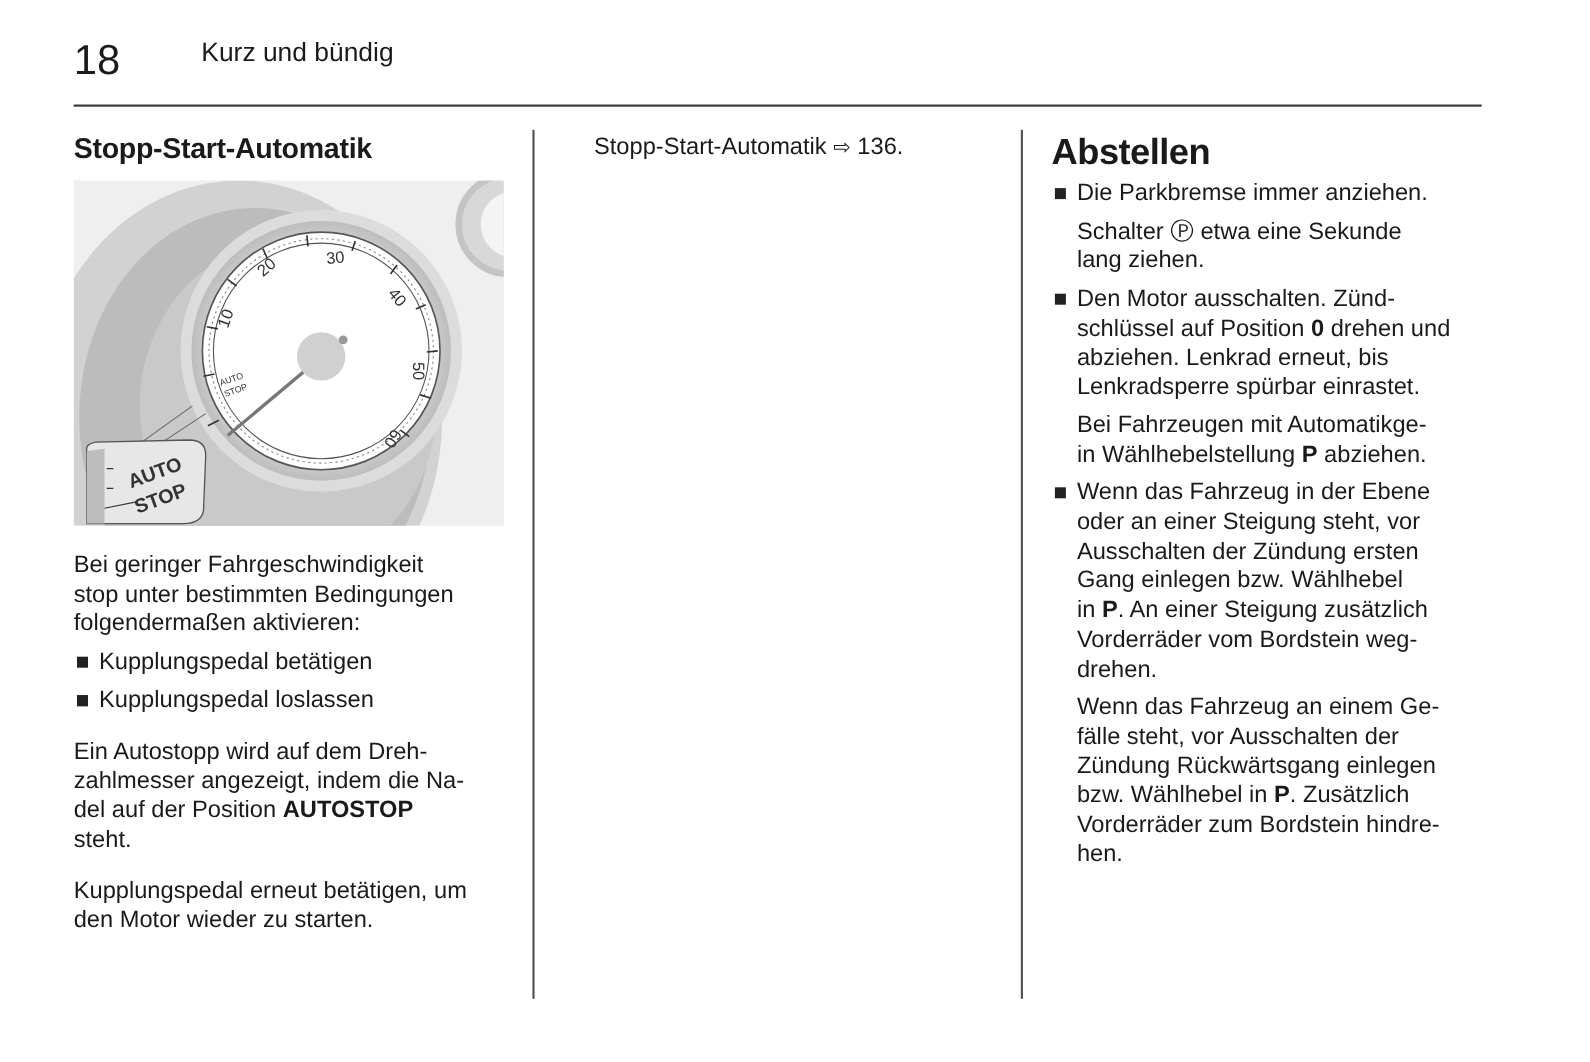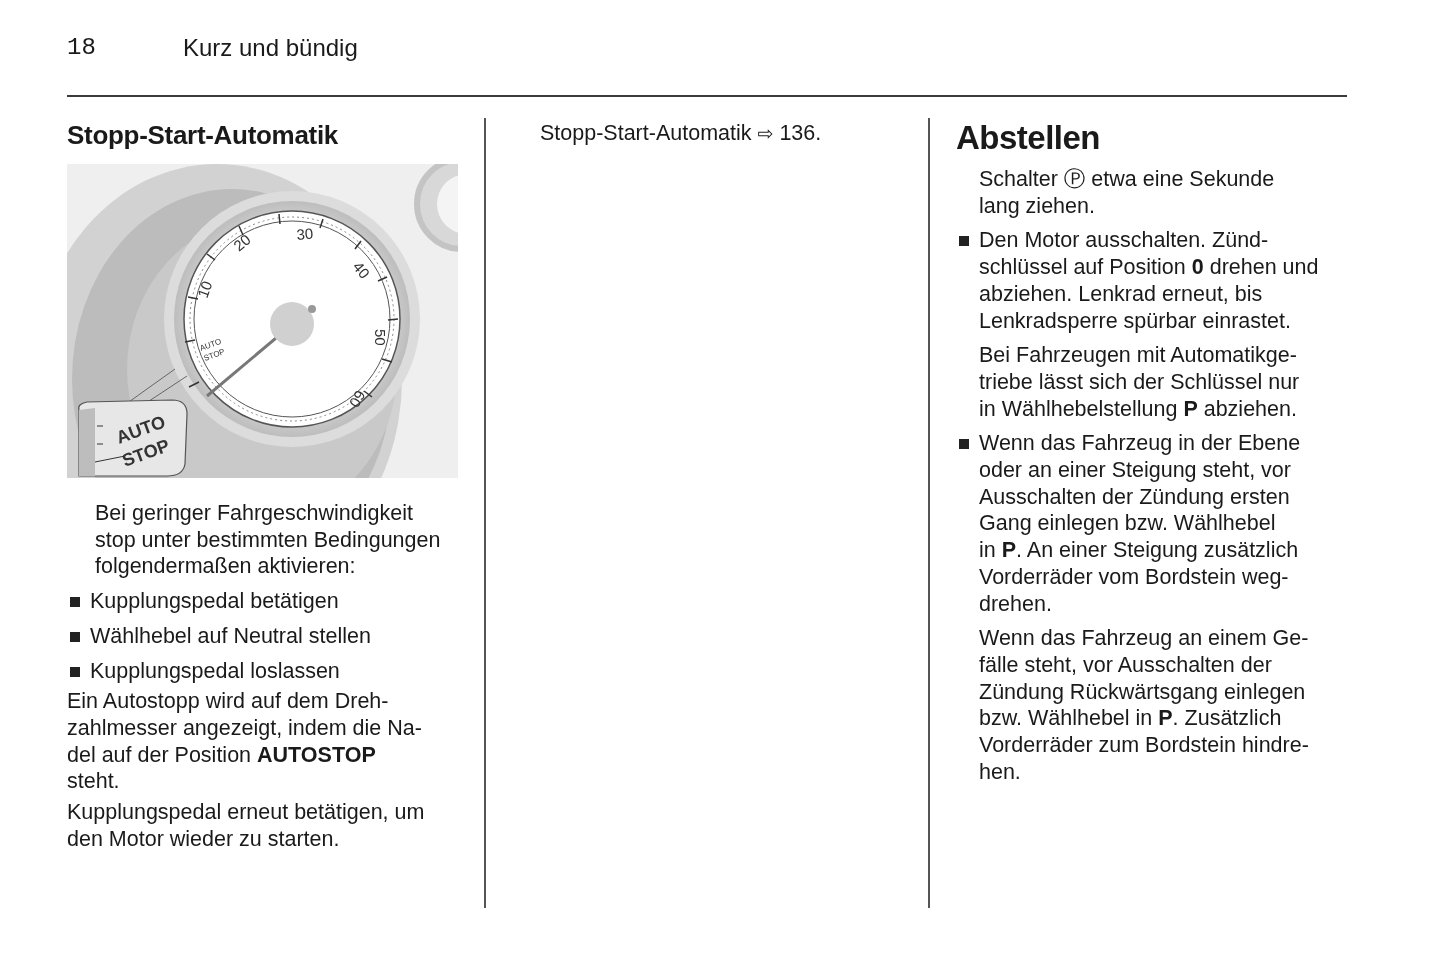--- a/index.html
+++ b/index.html
@@ -1,29 +1,29 @@
 <!DOCTYPE html>
 <html><head>
 <meta charset="utf-8">
 <style>
   html, body { margin:0; padding:0; background:#ffffff; }
   body { width:1445px; height:965px; position:relative; overflow:hidden;
          font-family:"Liberation Sans", sans-serif; color:#1a1a1a; }
-  .page-num { position:absolute; left:67px; top:34px; font-size:24px;font-family:Liberation Mono, monospace; }
+  .page-num { position:absolute; left:67px; top:34px; font-size:38px; }
   .running-title { position:absolute; left:183px; top:34px; font-size:24px; }
   .header-rule { position:absolute; left:67px; top:95px; width:1280px; height:2px; background:#3a3a3a; }
   .col-rule { position:absolute; top:118px; width:2px; height:790px; background:#555; }
   .col { position:absolute; top:118px; }
   .col1 { left:67px; width:395px; }
   .col2 { left:540px; width:400px; }
   .col3 { left:956px; width:395px; }
   .h2 { font-size:26px; margin:0; line-height:34px; letter-spacing:-0.3px; }
   .h1 { font-size:33px; margin:0; line-height:40px; letter-spacing:-0.5px; }
   p { margin:0; font-size:21.5px; line-height:26.7px; }
-  .gap { margin-top:4px; }
+  .gap { margin-top:20px; }
   .bullet { position:relative; padding-left:23px; font-size:21.5px; line-height:26.7px; margin-top:8px; }
   .bullet .sq { position:absolute; left:3px; top:9px; width:10px; height:10px; background:#222; }
   .indent { padding-left:23px; margin-top:8px; }
   b { font-weight:bold; }
   .figure { position:relative; width:391px; height:314px; margin-top:12px; background:#f1f1f1; overflow:hidden; }
   .arrow-ref { font-size:19px; }
 </style>
 </head>
 <body>
 
@@ -100,28 +100,28 @@
           <line x1="30" y1="280" x2="36" y2="280"></line>
           <line x1="28" y1="298" x2="58" y2="292"></line>
         </g>
       <g font-family="Liberation Sans, sans-serif" font-size="18" fill="#333" font-weight="bold">
         <text x="52" y="280" transform="rotate(-20 52 280)">AUTO</text>
         <text x="58" y="303" transform="rotate(-20 58 303)">STOP</text>
       </g>
     </svg>
   </div>
 
-  <div style="margin-top:22px;margin-left:28px;">
+  <div style="margin-top:22px;">
     <p>Bei geringer Fahrgeschwindigkeit</p>
     <p>stop unter bestimmten Bedingungen</p>
     <p>folgendermaßen aktivieren:</p>
   </div>
 
   <div class="bullet"><span class="sq"></span><span>Kupplungspedal betätigen</span></div>
-  <div class="bullet"><span class="sq"></span><span>Wählhebel auf Neutral stellen</span></div>
+  <div class="bullet"><span class="sq"></span></div>
   <div class="bullet"><span class="sq"></span><span>Kupplungspedal loslassen</span></div>
 
   <div class="gap">
     <p>Ein Autostopp wird auf dem Dreh-</p>
     <p>zahlmesser angezeigt, indem die Na-</p>
     <p><span>del auf der Position </span><b>AUTOSTOP</b></p>
     <p>steht.</p>
   </div>
 
   <div class="gap">
@@ -134,35 +134,38 @@
   <p style="line-height:30px;">
     <span>Stopp-Start-Automatik</span>
     <span class="arrow-ref">⇨</span>
     <span>136.</span>
   </p>
 </div>
 
 <div class="col col3">
   <h1 class="h1">Abstellen</h1>
 
+  <div class="bullet" style="margin-top:4px;">
+    <span class="sq"></span>
+    <span>Die Parkbremse immer anziehen.</span>
+  </div>
   <div class="indent">
     <p><span>Schalter </span><span>Ⓟ</span><span> etwa eine Sekunde</span></p>
     <p>lang ziehen.</p>
   </div>
 
   <div class="bullet">
     <span class="sq"></span>
     <p>Den Motor ausschalten. Zünd-</p>
     <p><span>schlüssel auf Position </span><b>0</b><span> drehen und</span></p>
     <p>abziehen. Lenkrad erneut, bis</p>
     <p>Lenkradsperre spürbar einrastet.</p>
   </div>
   <div class="indent">
     <p>Bei Fahrzeugen mit Automatikge-</p>
-    <p>triebe lässt sich der Schlüssel nur</p>
     <p><span>in Wählhebelstellung </span><b>P</b><span> abziehen.</span></p>
   </div>
 
   <div class="bullet">
     <span class="sq"></span>
     <p>Wenn das Fahrzeug in der Ebene</p>
     <p>oder an einer Steigung steht, vor</p>
     <p>Ausschalten der Zündung ersten</p>
     <p>Gang einlegen bzw. Wählhebel</p>
     <p><span>in </span><b>P</b><span>. An einer Steigung zusätzlich</span></p>

